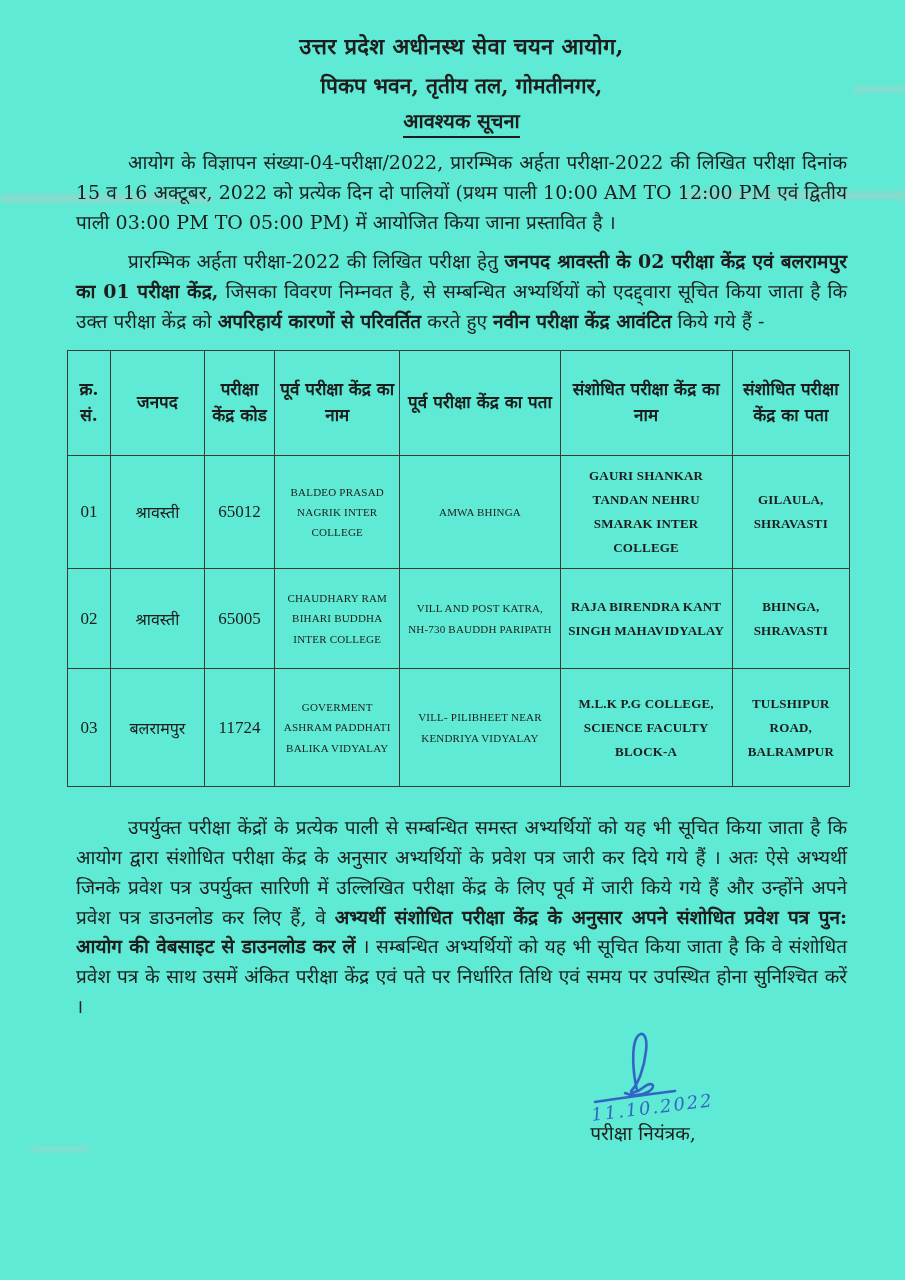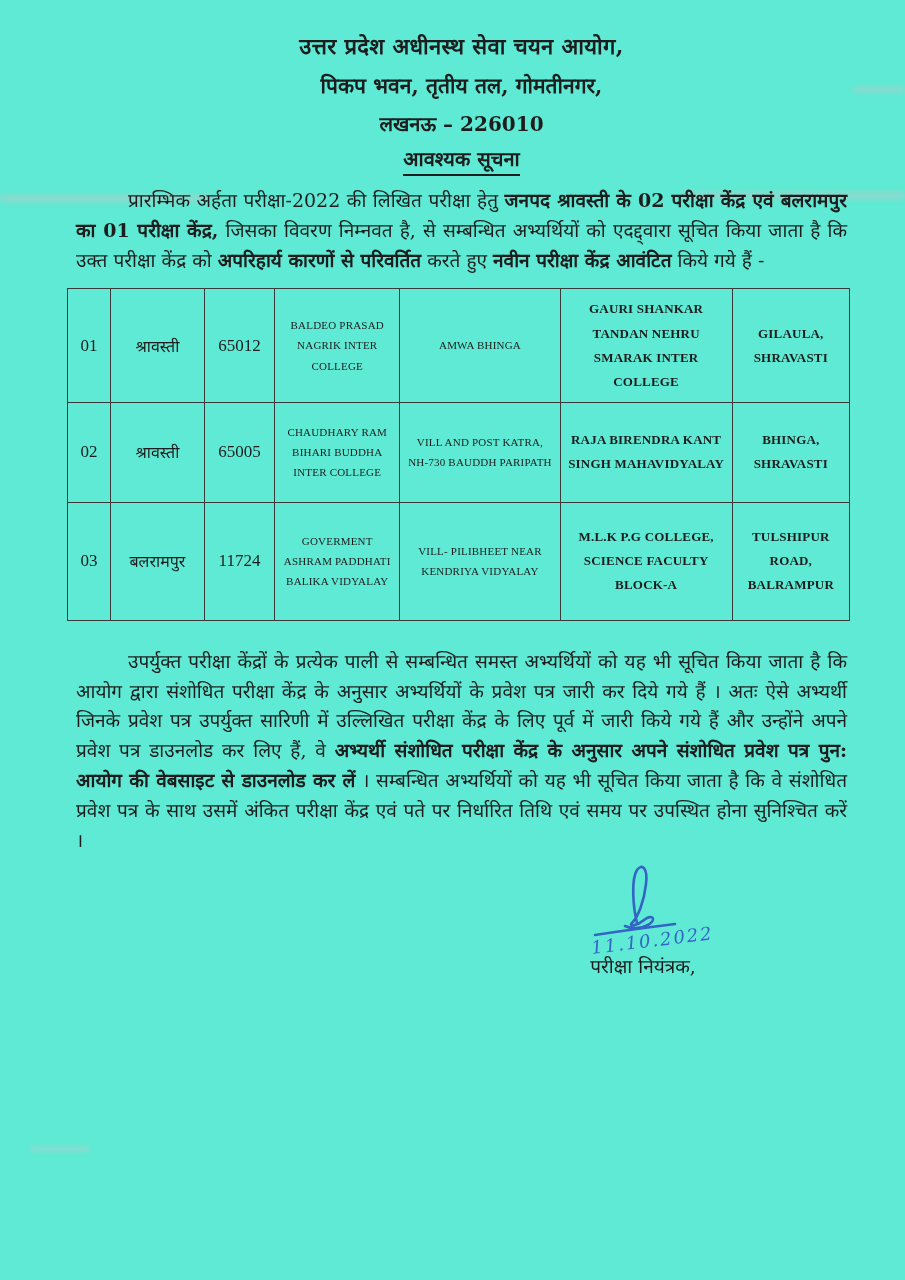--- a/index.html
+++ b/index.html
@@ -91,42 +91,51 @@
 
   <div class="streak" style="top:194px;left:0;width:212px;height:9px;"></div>
   <div class="streak" style="top:191px;right:0;width:222px;height:9px;"></div>
   <div class="streak" style="top:86px;right:0;width:52px;height:7px;"></div>
   <div class="streak" style="top:1146px;left:30px;width:60px;height:6px;"></div>
 
   <div class="content">
 
     <div class="center org1">उत्तर प्रदेश अधीनस्थ सेवा चयन आयोग,</div>
     <div class="center org2">पिकप भवन, तृतीय तल, गोमतीनगर,</div>
-    <div class="center org3">लखनऊ – 226010</div>
 
 
 
     <div class="center notice-title">
       <span class="title-underline">आवश्यक सूचना</span>
     </div>
 
+    <p class="body-para">आयोग के विज्ञापन संख्या-04-परीक्षा/2022, प्रारम्भिक अर्हता परीक्षा-2022 की लिखित परीक्षा दिनांक 15 व 16 अक्टूबर, 2022 को प्रत्येक दिन दो पालियों (प्रथम पाली 10:00 AM TO 12:00 PM एवं द्वितीय पाली 03:00 PM TO 05:00 PM) में आयोजित किया जाना प्रस्तावित है ।</p>
 
     <p class="body-para"><span>प्रारम्भिक अर्हता परीक्षा-2022 की लिखित परीक्षा हेतु </span><b>जनपद श्रावस्ती के 02 परीक्षा केंद्र एवं बलरामपुर का 01 परीक्षा केंद्र,</b><span> जिसका विवरण निम्नवत है, से सम्बन्धित अभ्यर्थियों को एदद्द्वारा सूचित किया जाता है कि उक्त परीक्षा केंद्र को </span><b>अपरिहार्य कारणों से परिवर्तित</b><span> करते हुए </span><b>नवीन परीक्षा केंद्र आवंटित</b><span> किये गये हैं -</span></p>
 
     <table class="centers">
       <colgroup>
         <col style="width:5.5%">
           <col style="width:12%">
           <col style="width:9%">
         <col style="width:16%">
           <col style="width:20.5%">
           <col style="width:22%">
           <col style="width:15%">
       </colgroup>
       <tbody>
+          <tr>
+        <th>क्र. सं.</th>
+        <th>जनपद</th>
+        <th>परीक्षा केंद्र कोड</th>
+        <th>पूर्व परीक्षा केंद्र का नाम</th>
+        <th>पूर्व परीक्षा केंद्र का पता</th>
+        <th>संशोधित परीक्षा केंद्र का नाम</th>
+        <th>संशोधित परीक्षा केंद्र का पता</th>
+      </tr>
       <tr class="r1">
         <td class="num">01</td>
         <td class="dev">श्रावस्ती</td>
         <td class="num">65012</td>
         <td class="eng">BALDEO PRASAD NAGRIK INTER COLLEGE</td>
         <td class="eng">AMWA BHINGA</td>
         <td class="engb">GAURI SHANKAR TANDAN NEHRU SMARAK INTER COLLEGE</td>
         <td class="engb">GILAULA, SHRAVASTI</td>
       </tr>
       <tr class="r2">

